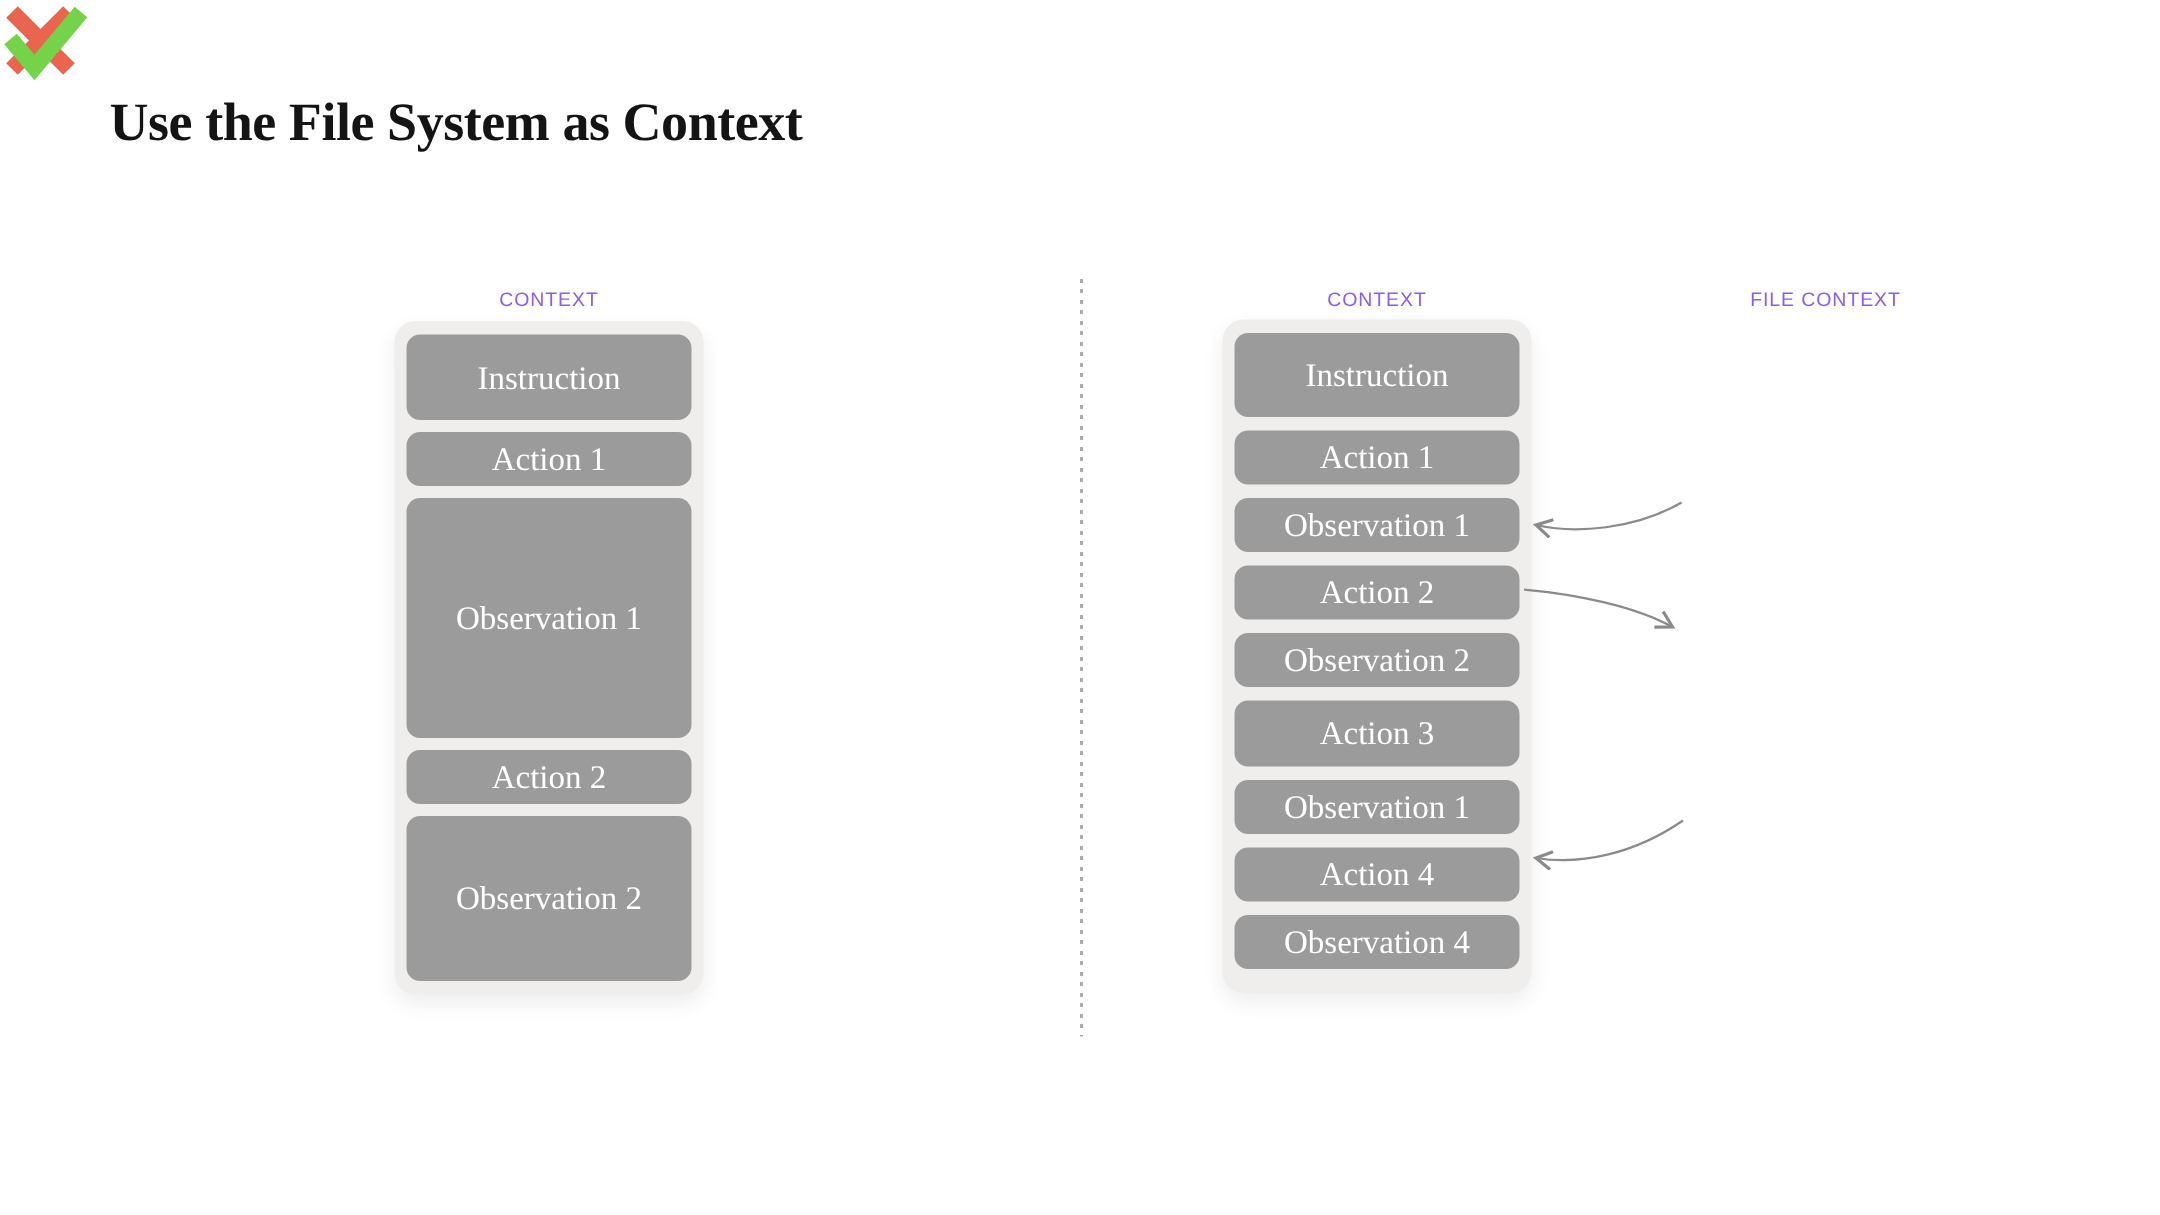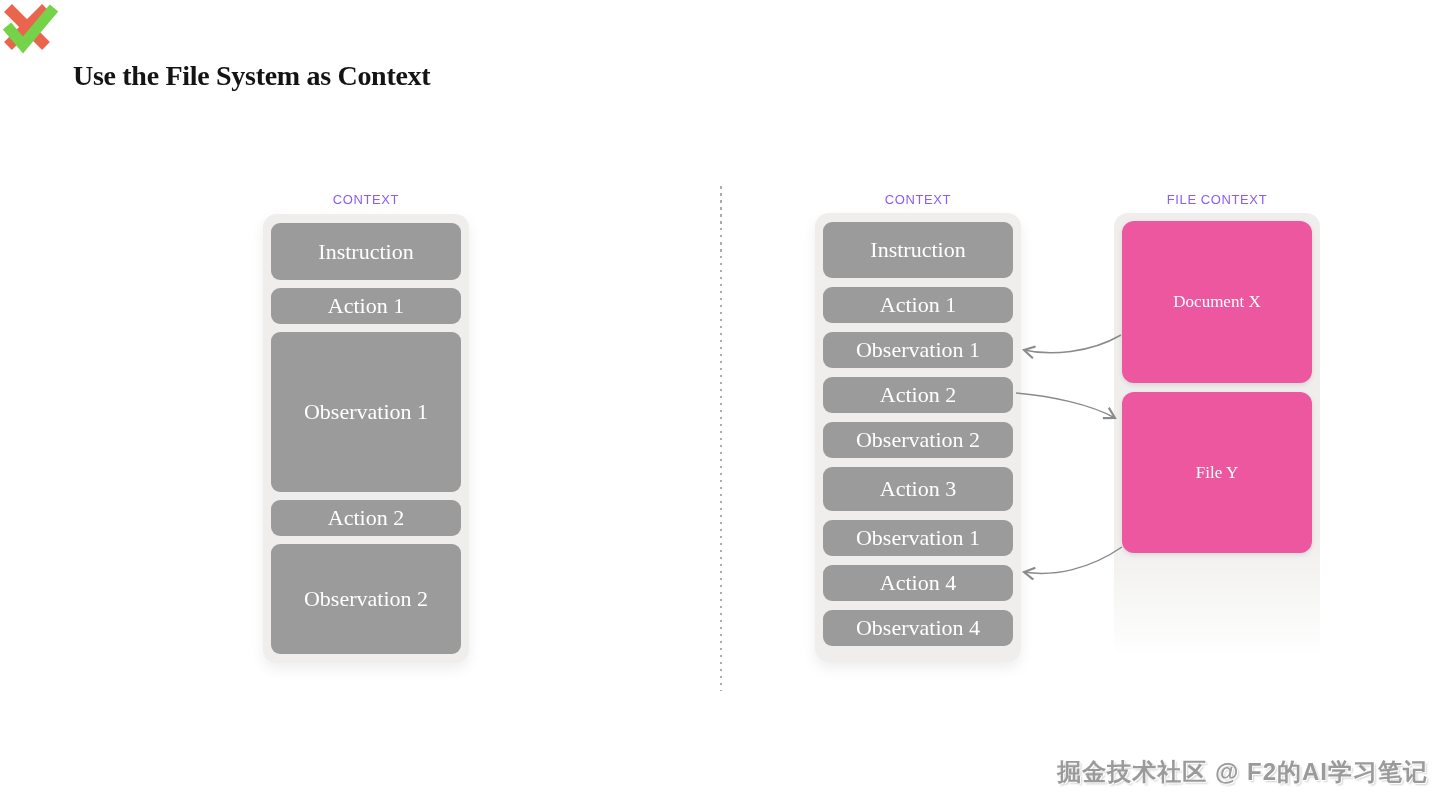--- a/index.html
+++ b/index.html
@@ -5,21 +5,21 @@
   html,body{margin:0;padding:0;}
   body{
     width:1440px;height:810px;background:#ffffff;overflow:hidden;
     font-family:"Liberation Sans",sans-serif;position:relative;
   }
   .stage{position:absolute;inset:0;width:1440px;height:810px;}
 
   .page-title{
     position:absolute;left:73px;top:60px;margin:0;
     font-family:"Liberation Serif","DejaVu Serif",serif;
-    font-weight:700;font-size:28px;letter-spacing:-0.3px;color:#141414;
+    font-weight:700;font-size:36px;letter-spacing:-0.3px;color:#141414;
   }
 
   .col-label{
     position:absolute;top:191px;height:18px;line-height:18px;
     font-size:13px;letter-spacing:0.6px;color:#8b5cf6;text-align:center;
   }
 
   .panel{
     position:absolute;width:206px;box-sizing:border-box;
     background:#efeeec;border-radius:14px;
@@ -89,24 +89,20 @@
     <div class="gbox" style="height:36px">Action 1</div>
     <div class="gbox" style="height:36px">Observation 1</div>
     <div class="gbox" style="height:36px">Action 2</div>
     <div class="gbox" style="height:36px">Observation 2</div>
     <div class="gbox" style="height:44px">Action 3</div>
     <div class="gbox" style="height:36px">Observation 1</div>
     <div class="gbox" style="height:36px">Action 4</div>
     <div class="gbox" style="height:36px">Observation 4</div>
   </div>
 
-  <div class="panel files">
-    <div class="pbox" style="height:162px">Document X</div>
-    <div class="pbox" style="height:161px">File Y</div>
-  </div>
 
   <svg class="overlay" width="1440" height="810" viewBox="0 0 1440 810">
     <defs>
       <marker id="ah" markerWidth="10" markerHeight="10" refX="7.5" refY="4.5" orient="auto">
         <path d="M0.5,0.5 L7.5,4.5 L0.5,8.5" fill="none" stroke="#8a8a8a" stroke-width="1.4"></path>
       </marker>
     </defs>
     <path d="M1121,335 C1090,353 1050,356 1024,350" fill="none" stroke="#8a8a8a" stroke-width="1.5" marker-end="url(#ah)"></path>
     <path d="M1016,393 C1050,396 1090,404 1115,418" fill="none" stroke="#8a8a8a" stroke-width="1.5" marker-end="url(#ah)"></path>
     <path d="M1122,547 C1090,569 1054,577 1024,572" fill="none" stroke="#8a8a8a" stroke-width="1.5" marker-end="url(#ah)"></path>
@@ -114,15 +110,14 @@
 
   <svg class="overlay" style="left:340px;top:712px;width:54px;height:54px;inset:auto;position:absolute;" viewBox="0 0 54 54">
     <line x1="8" y1="8" x2="46" y2="46" stroke="#e9654e" stroke-width="11"></line>
     <line x1="46" y1="8" x2="8" y2="46" stroke="#e9654e" stroke-width="11"></line>
   </svg>
 
   <svg class="overlay" style="left:1041px;top:708px;width:60px;height:54px;inset:auto;position:absolute;" viewBox="0 0 60 54">
     <polyline points="7,26 23,45 54,8" fill="none" stroke="#74d348" stroke-width="11"></polyline>
   </svg>
 
-  <div class="watermark">掘金技术社区 @ F2的AI学习笔记</div>
 
 </div>
 
 </body></html>

